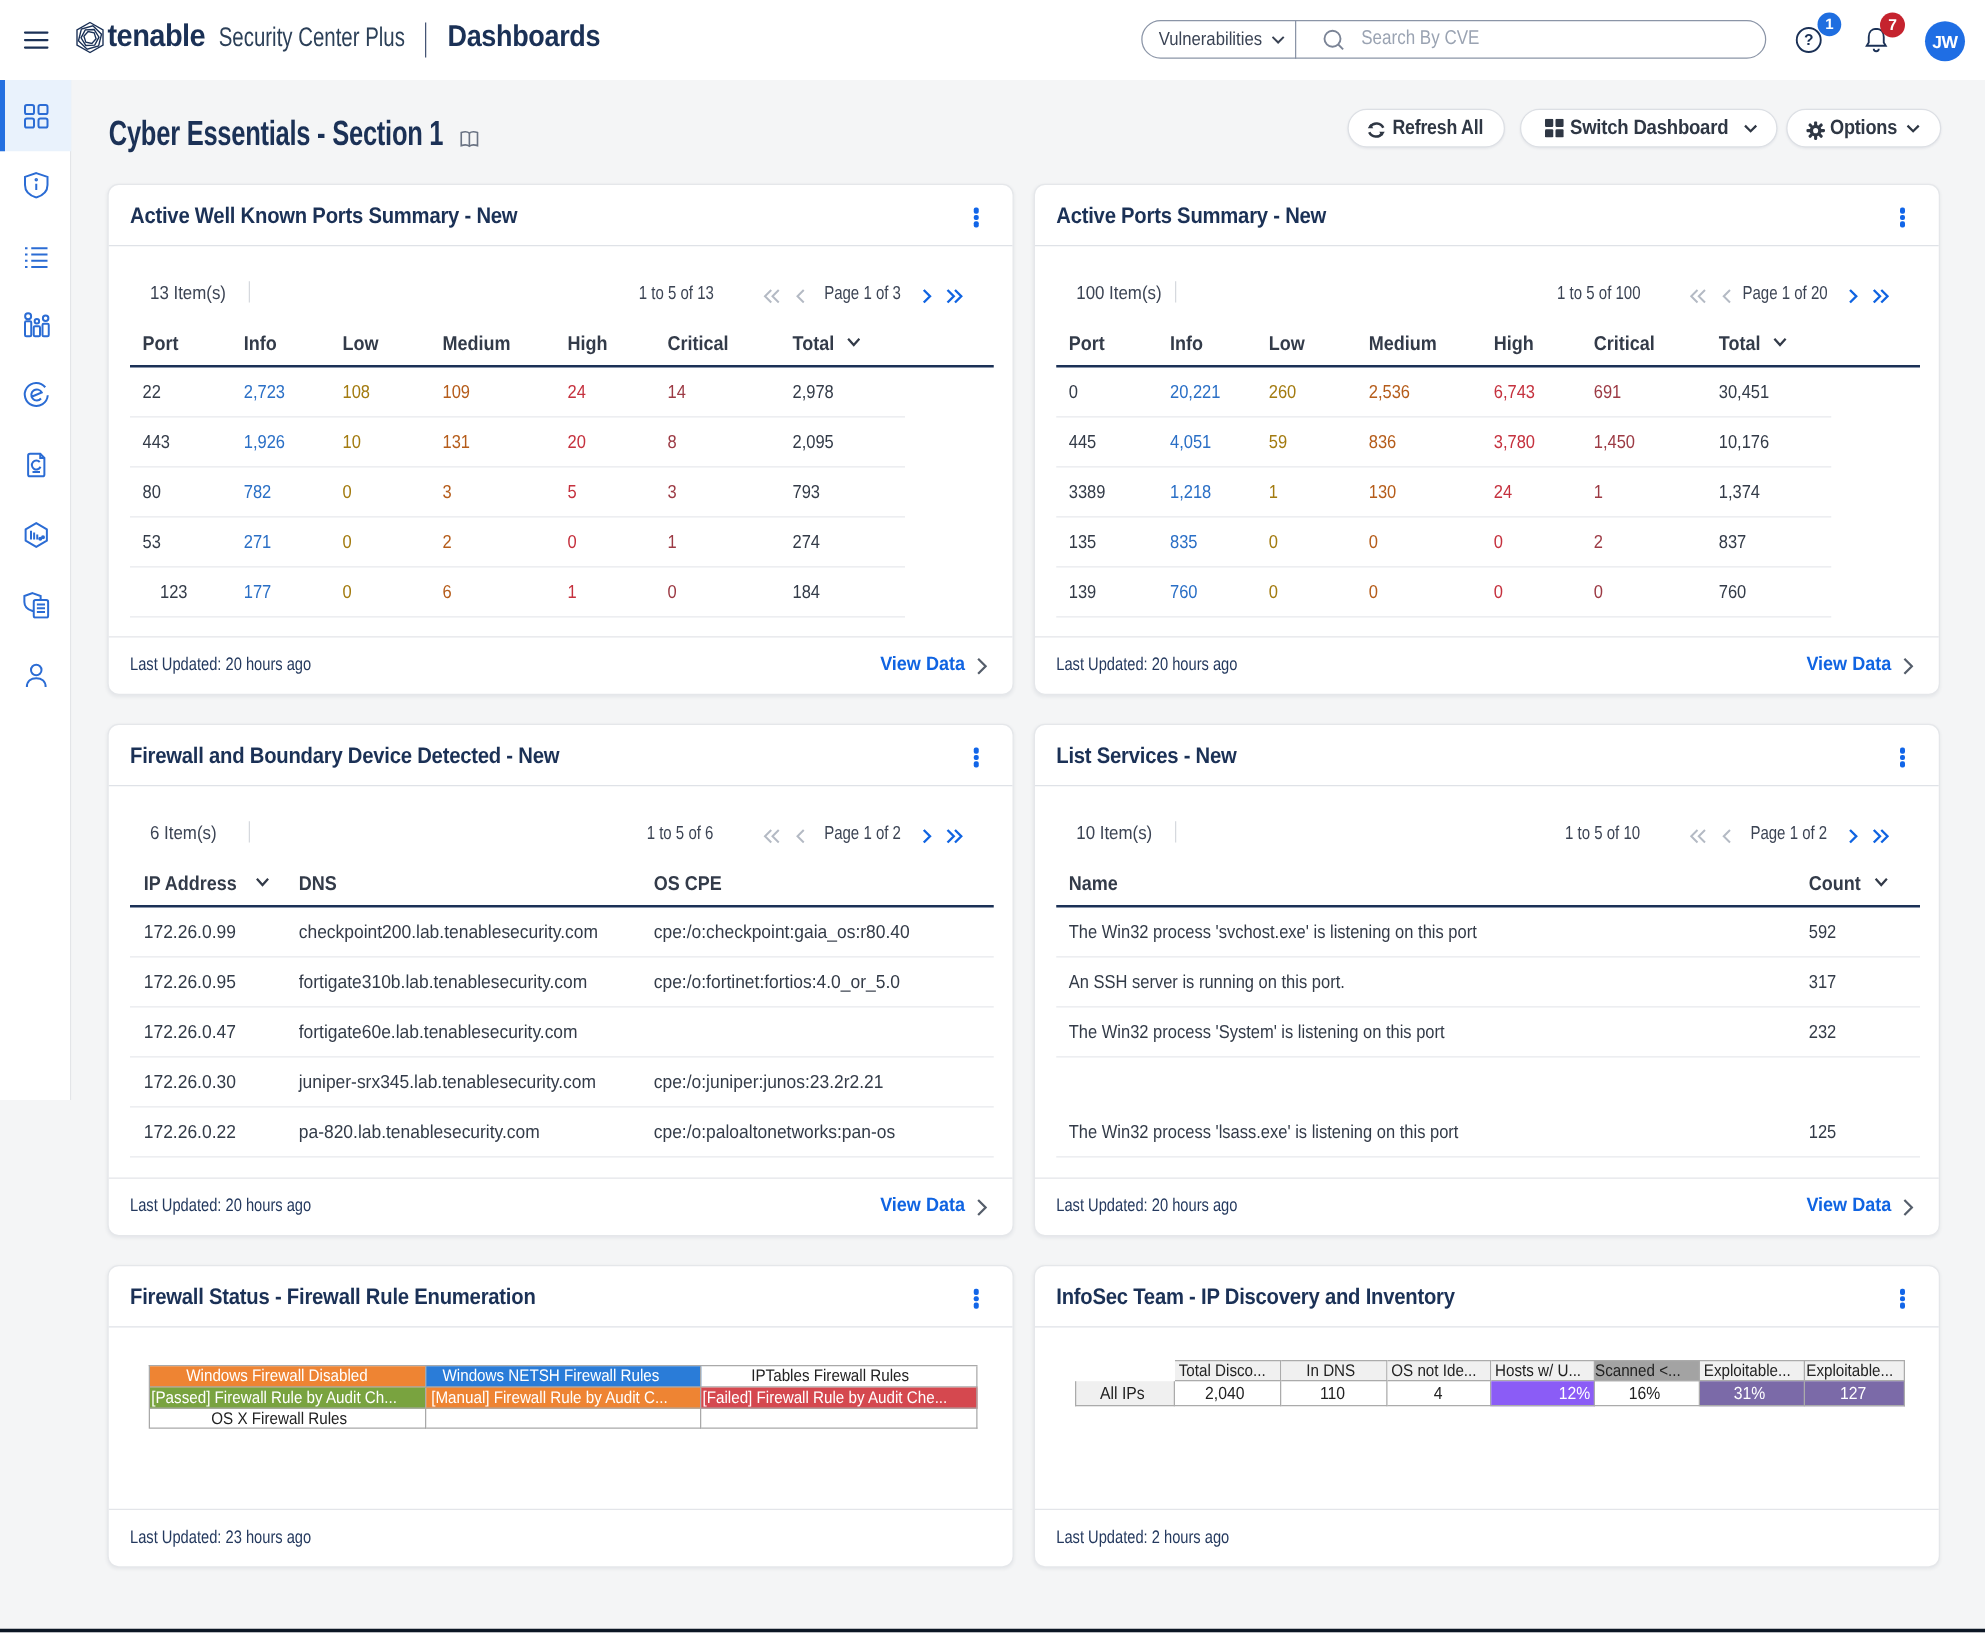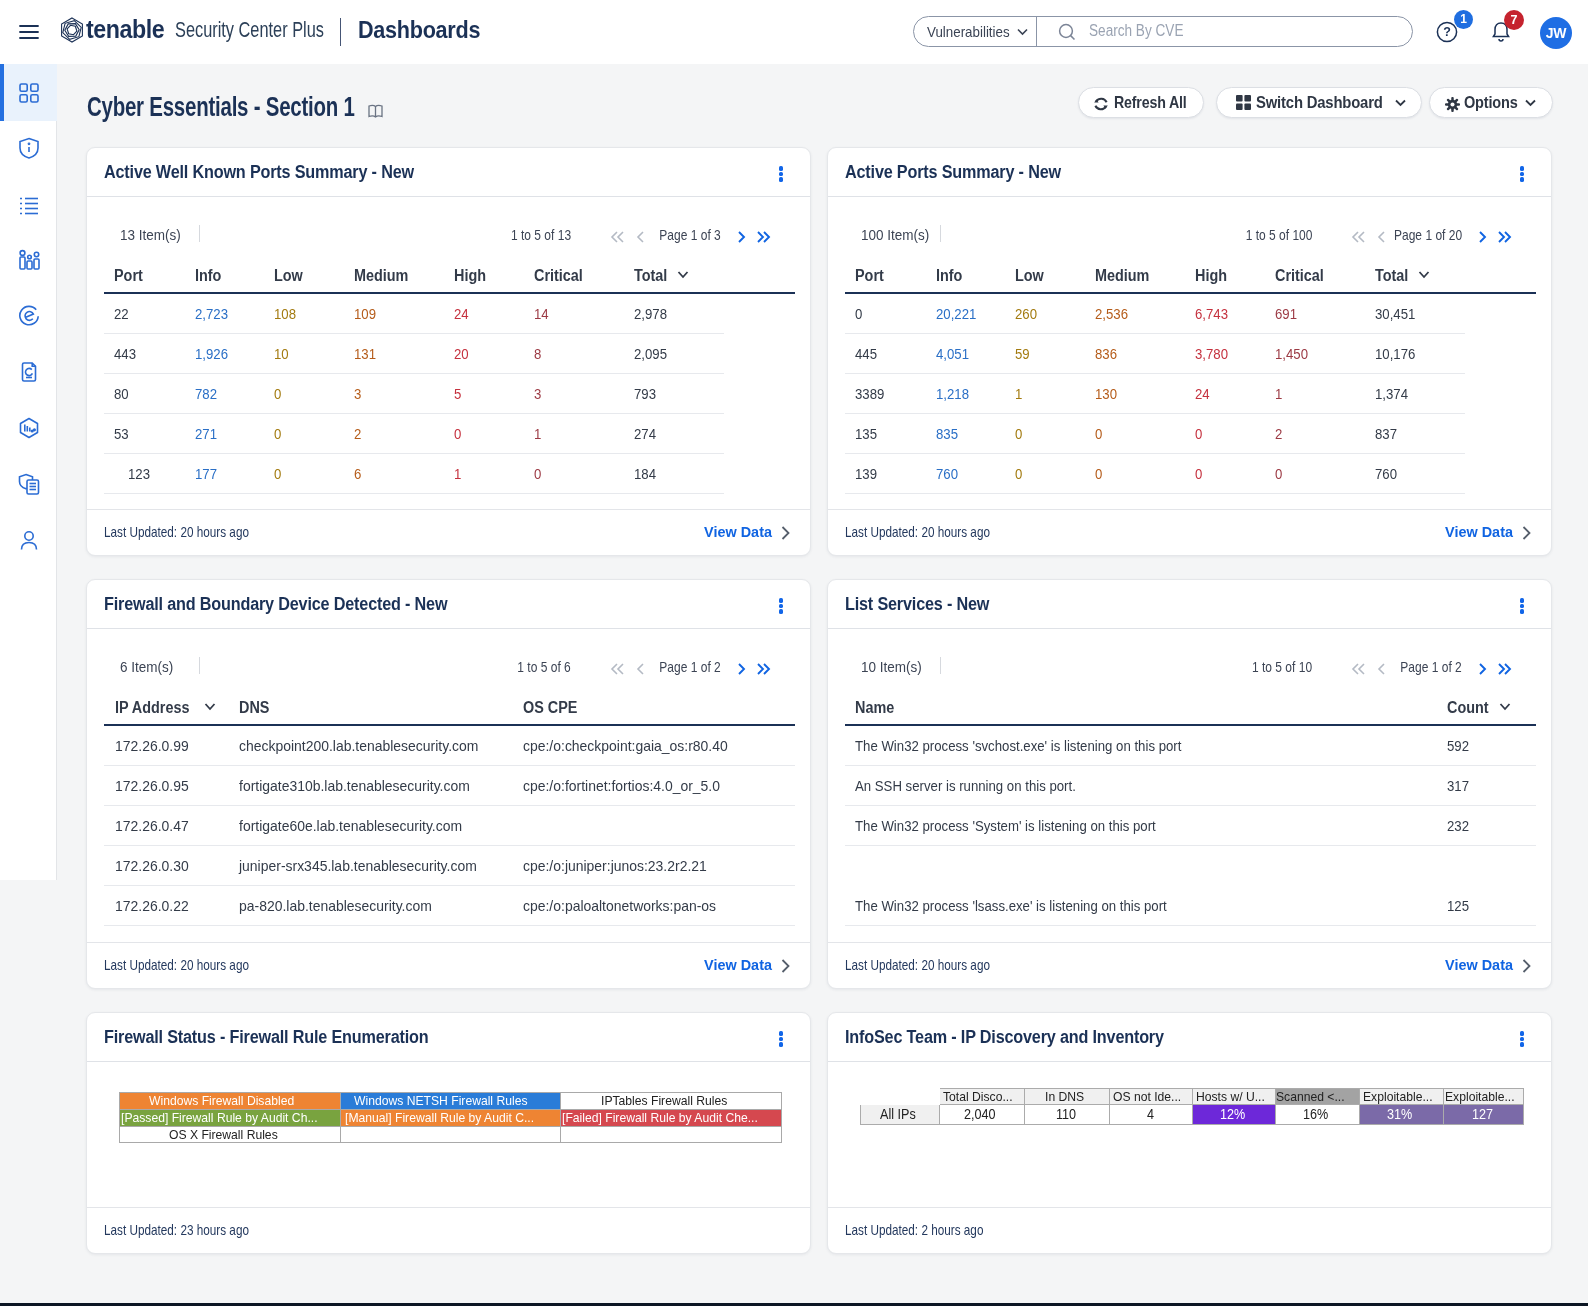--- a/index.html
+++ b/index.html
@@ -583,21 +583,21 @@
 <div style="width:83px;height:17px;background:#f0f0f0;border:1px solid #ababab;border-left:none;font-size:13.5px;color:#222;text-align:center;line-height:16px;overflow:hidden"><span class="cx" style="transform:scaleX(.9)">Hosts w/ U...</span></div>
 <div style="width:84px;height:17px;background:#a3a3a3;border:1px solid #ababab;border-left:none;font-size:13.5px;color:#222;text-align:left;line-height:16px;overflow:hidden"><span class="cx" style="transform:scaleX(.9)">Scanned &lt;...</span></div>
 <div style="width:84px;height:17px;background:#f0f0f0;border:1px solid #ababab;border-left:none;font-size:13.5px;color:#222;text-align:center;line-height:16px;overflow:hidden"><span class="cx" style="transform:scaleX(.9)">Exploitable...</span></div>
 <div style="width:80px;height:17px;background:#f0f0f0;border:1px solid #ababab;border-left:none;font-size:13.5px;color:#222;text-align:center;line-height:16px;overflow:hidden"><span class="cx" style="transform:scaleX(.9)">Exploitable...</span></div>
 </div>
 <div style="display:flex">
 <div style="width:80px;height:20px;background:#f0f0f0;border-left:1px solid #ababab;border-right:1px solid #ababab;border-bottom:1px solid #ababab;font-size:14px;color:#222;text-align:center;line-height:19px"><span class="cx" style="transform:scaleX(.9)">All IPs</span></div>
 <div style="width:85px;height:20px;border-right:1px solid #ababab;border-bottom:1px solid #ababab;font-size:14px;color:#222;text-align:center;line-height:19px"><span class="cx" style="transform:scaleX(.9)">2,040</span></div>
 <div style="width:85px;height:20px;border-right:1px solid #ababab;border-bottom:1px solid #ababab;font-size:14px;color:#222;text-align:center;line-height:19px"><span class="cx" style="transform:scaleX(.9)">110</span></div>
 <div style="width:83px;height:20px;border-right:1px solid #ababab;border-bottom:1px solid #ababab;font-size:14px;color:#222;text-align:center;line-height:19px"><span class="cx" style="transform:scaleX(.9)">4</span></div>
-<div style="width:83px;height:20px;background:#6d28d9;border-right:1px solid #ababab;border-bottom:1px solid #ababab;font-size:14px;color:#fff;text-align:center;line-height:19px"><span class="cx" style="transform:scaleX(.9)">12%</span></div>
+<div style="width:83px;height:20px;background:#8b5cf6;border-right:1px solid #ababab;border-bottom:1px solid #ababab;font-size:14px;color:#fff;text-align:right;line-height:19px"><span class="cx" style="transform:scaleX(.9)">12%</span></div>
 <div style="width:84px;height:20px;border-right:1px solid #ababab;border-bottom:1px solid #ababab;font-size:14px;color:#222;text-align:center;line-height:19px"><span class="cx" style="transform:scaleX(.9)">16%</span></div>
 <div style="width:84px;height:20px;background:#7b6aa8;border-right:1px solid #ababab;border-bottom:1px solid #ababab;font-size:14px;color:#fff;text-align:center;line-height:19px"><span class="cx" style="transform:scaleX(.9)">31%</span></div>
 <div style="width:80px;height:20px;background:#7b6aa8;border-right:1px solid #ababab;border-bottom:1px solid #ababab;font-size:14px;color:#fff;text-align:center;line-height:19px"><span class="cx" style="transform:scaleX(.9)">127</span></div>
 </div>
 </div>
 <div class="cfoot">
 <div class="lastu"><span class="cx" style="transform:scaleX(.81)">Last Updated: 2 hours ago</span></div>
 </div>
 </div>
 <div class="abs" style="left:0;top:1303px;width:1588px;height:3px;background:#0c1624"></div>

